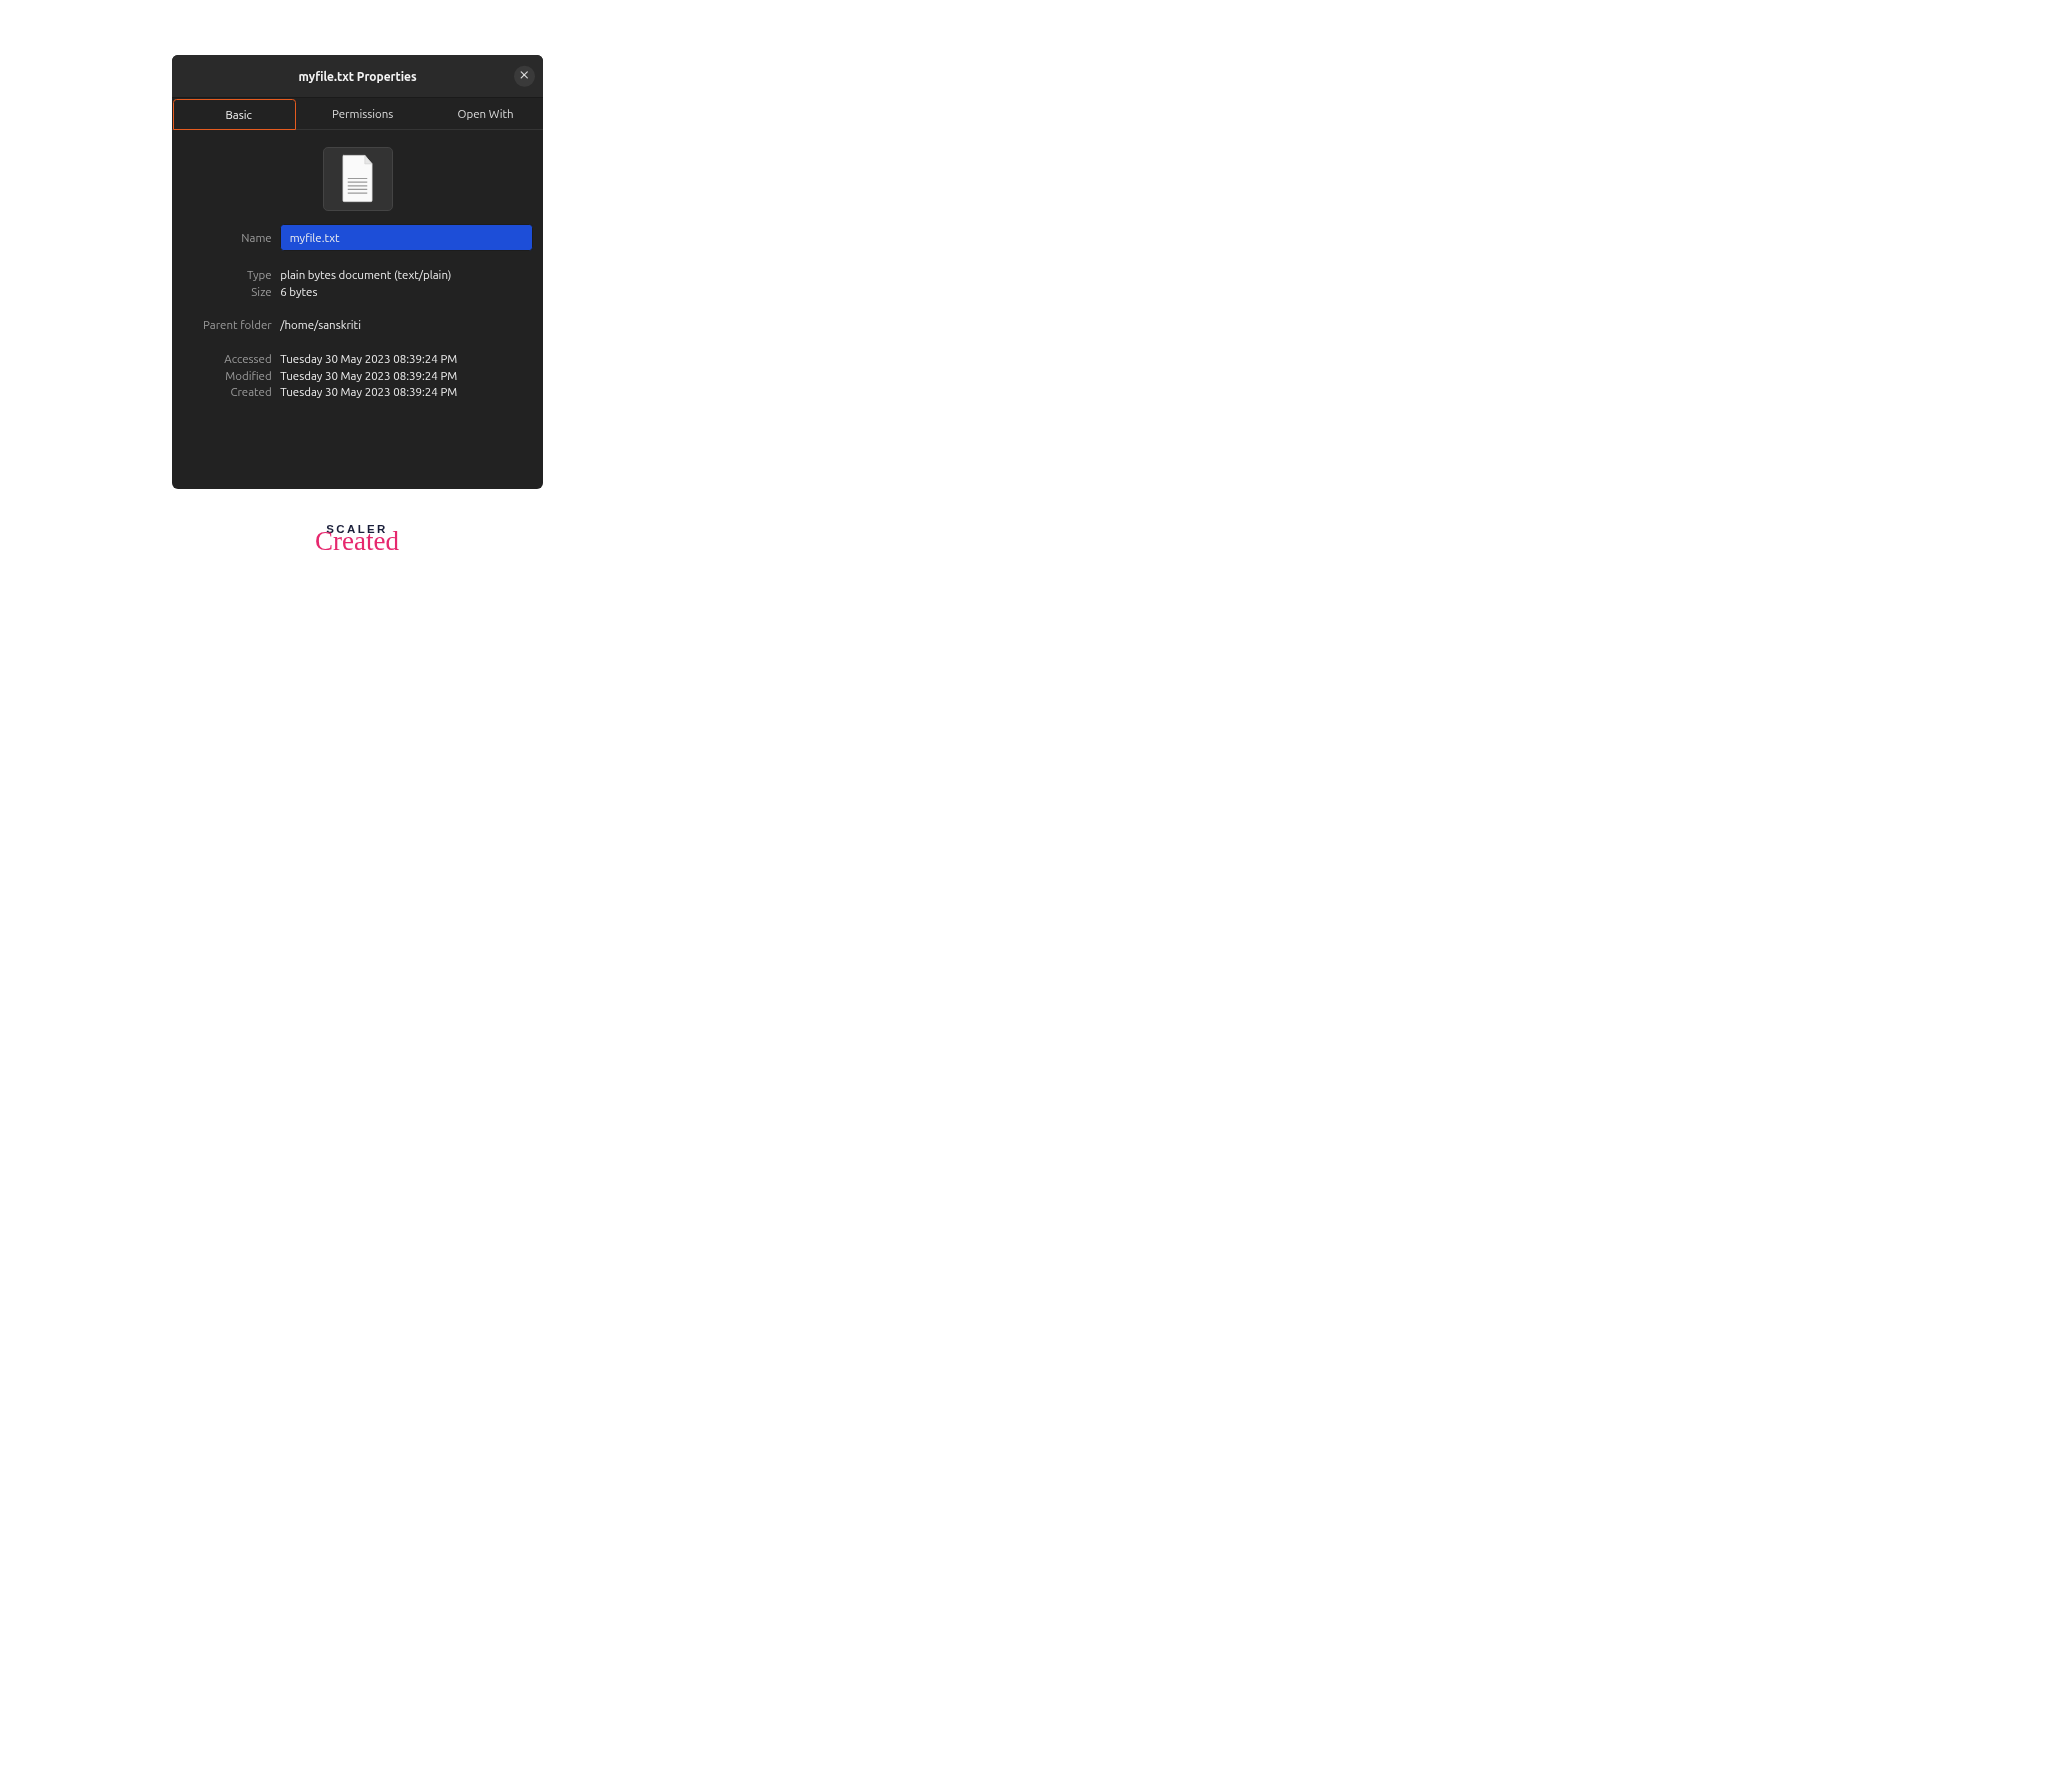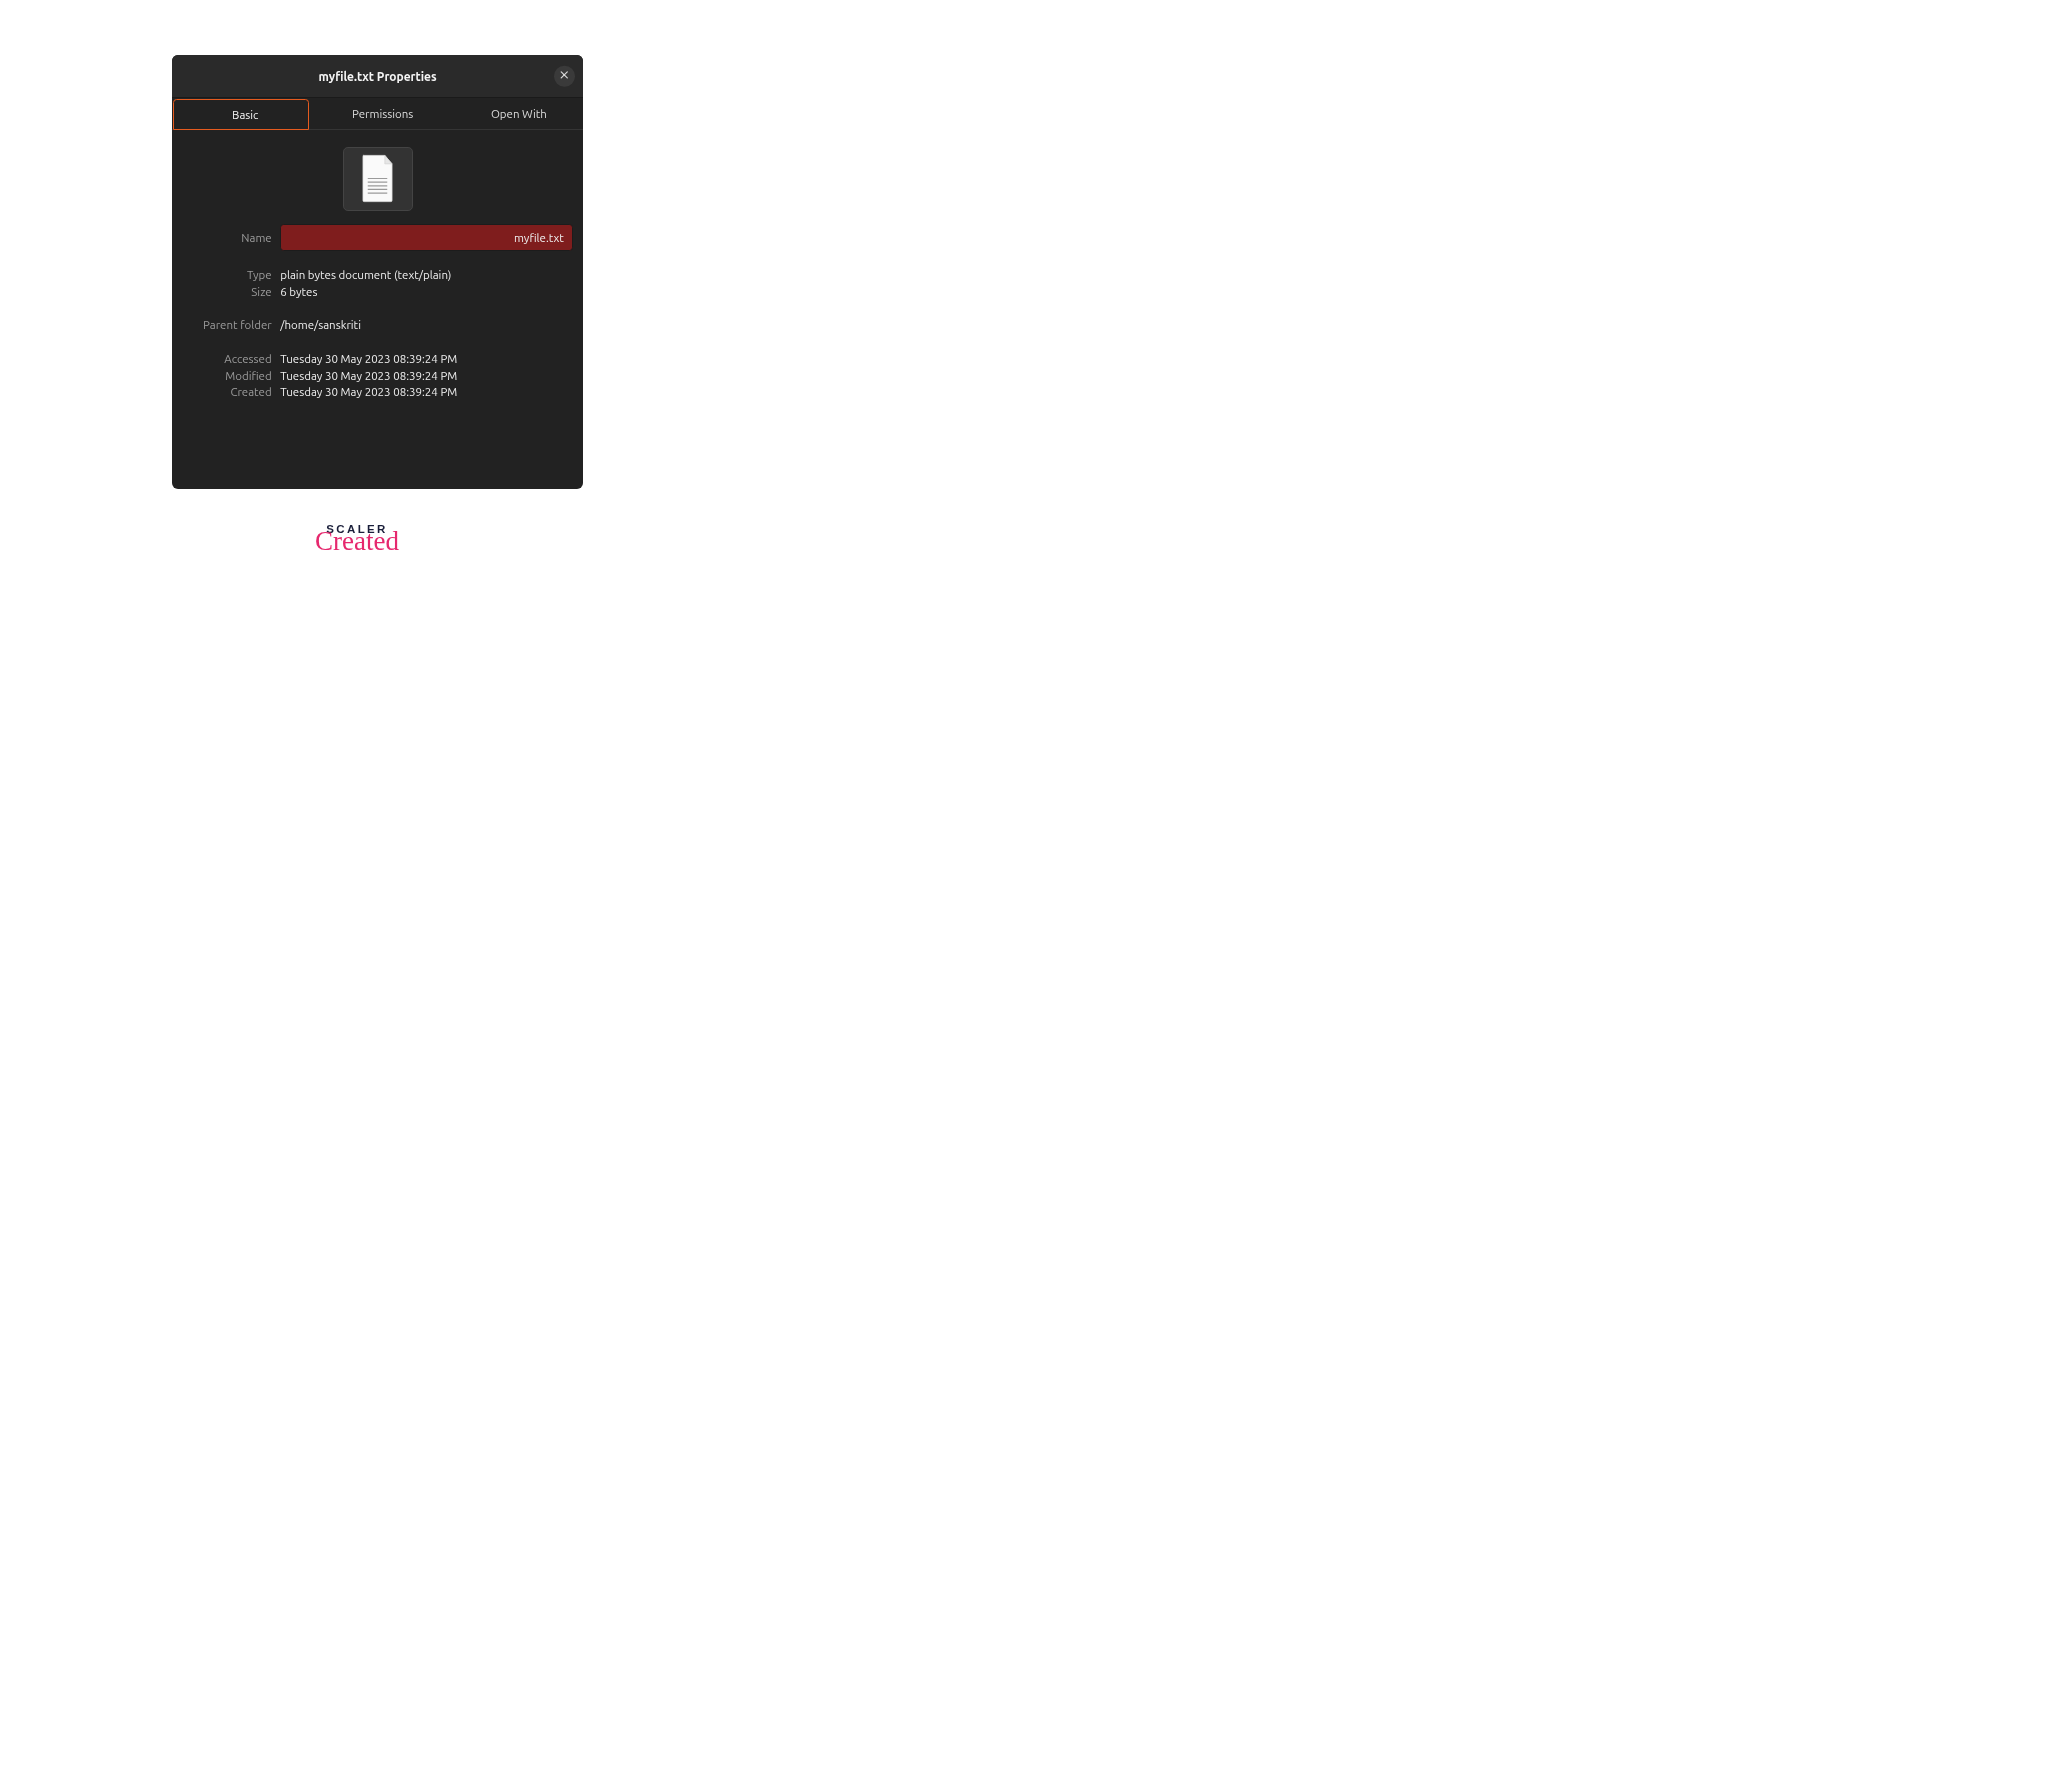--- a/index.html
+++ b/index.html
@@ -7,21 +7,21 @@
     background: #ffffff;
     font-family: Ubuntu, "Segoe UI", Arial, sans-serif;
     width: 714px;
     height: 616px;
     position: relative;
   }
   .dialog {
     position: absolute;
     left: 172px;
     top: 55px;
-    width: 411px;
+    width: 371px;
     height: 434px;
     background: #222222;
     border-radius: 6px;
     overflow: hidden;
     color: #e8e8e8;
   }
   .titlebar {
     height: 43px;
     background: #2a2a2a;
     display: flex;
@@ -106,30 +106,29 @@
     text-align: right;
     align-self: center;
     white-space: nowrap;
   }
   .row-value {
     color: #f0f0f0;
     align-self: center;
     word-break: break-word;
   }
   .name-input {
-    background: #7f1d1d;
+    background: #1d4ed8;
     border: 0.6px solid #1c1c1c;
     border-radius: 3.6px;
     color: #f0f0f0;
     font-size: 11.5px;
     padding: 6px 8.5px;
     width: 100%;
     font-family: inherit;
     outline: none;
-    text-align: right;
   }
   .gap { height: 13.4px; }
   .gap-sm { height: 9.7px; }
 
   .watermark {
     position: absolute;
     left: 50%;
     transform: translateX(-50%);
     top: 523px;
     text-align: center;

